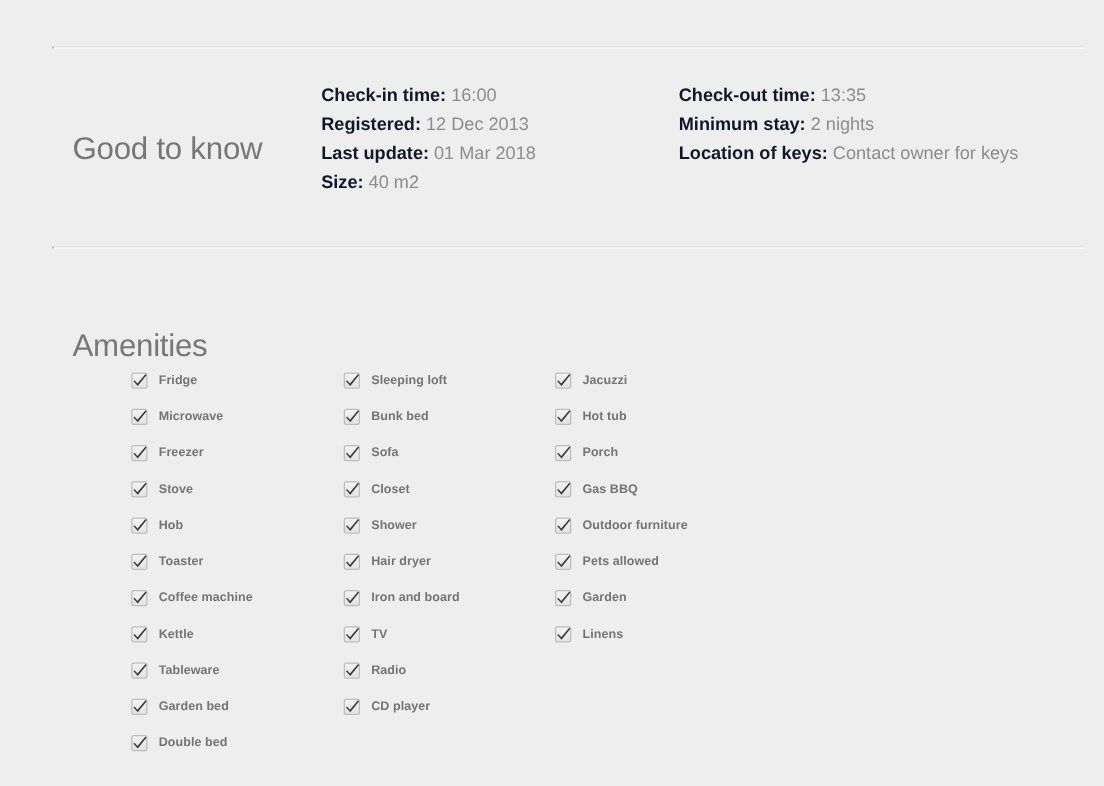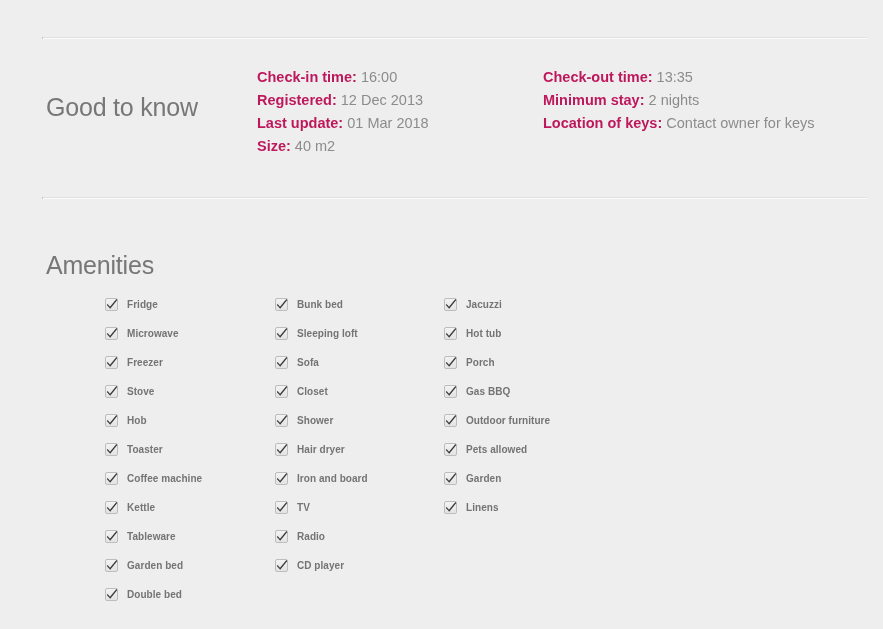--- a/index.html
+++ b/index.html
@@ -40,21 +40,21 @@
     top: 58px;
     width: 883px;
     height: 120px;
   }
   .section-heading {
     position: absolute;
     font-size: 25px;
     font-weight: normal;
     color: #777777;
     letter-spacing: -0.2px;
-    margin: 4px;
+    margin: 16px;
     line-height: 1;
     white-space: nowrap;
   }
   .good-heading {
     left: 42px;
     top: 33px;
   }
 
   .info-col {
     position: absolute;
@@ -64,21 +64,21 @@
     color: #8a8a8a;
   }
   .info-col.col-a { left: 257px; width: 270px; }
   .info-col.col-b { left: 543px; width: 290px; }
 
   .info-row {
     white-space: normal;
   }
   .info-label {
     font-weight: bold;
-    color: #be185d;
+    color: #0f172a;
     margin-top: 33px;
   }
   .info-value {
     color: #8c8c8c;
   }
 
   
   .amenities-section {
     position: absolute;
     left: 0;
@@ -255,29 +255,29 @@
             <span class="amen-label">Double bed</span>
           </div>
         </div>
       <div class="amen-col c1">
           <div class="amen-item">
             <span class="amen-check">
               <svg viewBox="0 0 14 14" xmlns="http://www.w3.org/2000/svg">
                 <path d="M2.6 7.1 L5.0 9.8 L11.4 2.1 L12.3 2.9 L5.2 11.8 L1.8 7.9 Z" fill="#3a3a3a"></path>
               </svg>
             </span>
+            <span class="amen-label">Sleeping loft</span>
+          </div>
+          <div class="amen-item">
+            <span class="amen-check">
+              <svg viewBox="0 0 14 14" xmlns="http://www.w3.org/2000/svg">
+                <path d="M2.6 7.1 L5.0 9.8 L11.4 2.1 L12.3 2.9 L5.2 11.8 L1.8 7.9 Z" fill="#3a3a3a"></path>
+              </svg>
+            </span>
             <span class="amen-label">Bunk bed</span>
-          </div>
-          <div class="amen-item">
-            <span class="amen-check">
-              <svg viewBox="0 0 14 14" xmlns="http://www.w3.org/2000/svg">
-                <path d="M2.6 7.1 L5.0 9.8 L11.4 2.1 L12.3 2.9 L5.2 11.8 L1.8 7.9 Z" fill="#3a3a3a"></path>
-              </svg>
-            </span>
-            <span class="amen-label">Sleeping loft</span>
           </div>
           <div class="amen-item">
             <span class="amen-check">
               <svg viewBox="0 0 14 14" xmlns="http://www.w3.org/2000/svg">
                 <path d="M2.6 7.1 L5.0 9.8 L11.4 2.1 L12.3 2.9 L5.2 11.8 L1.8 7.9 Z" fill="#3a3a3a"></path>
               </svg>
             </span>
             <span class="amen-label">Sofa</span>
           </div>
           <div class="amen-item">

